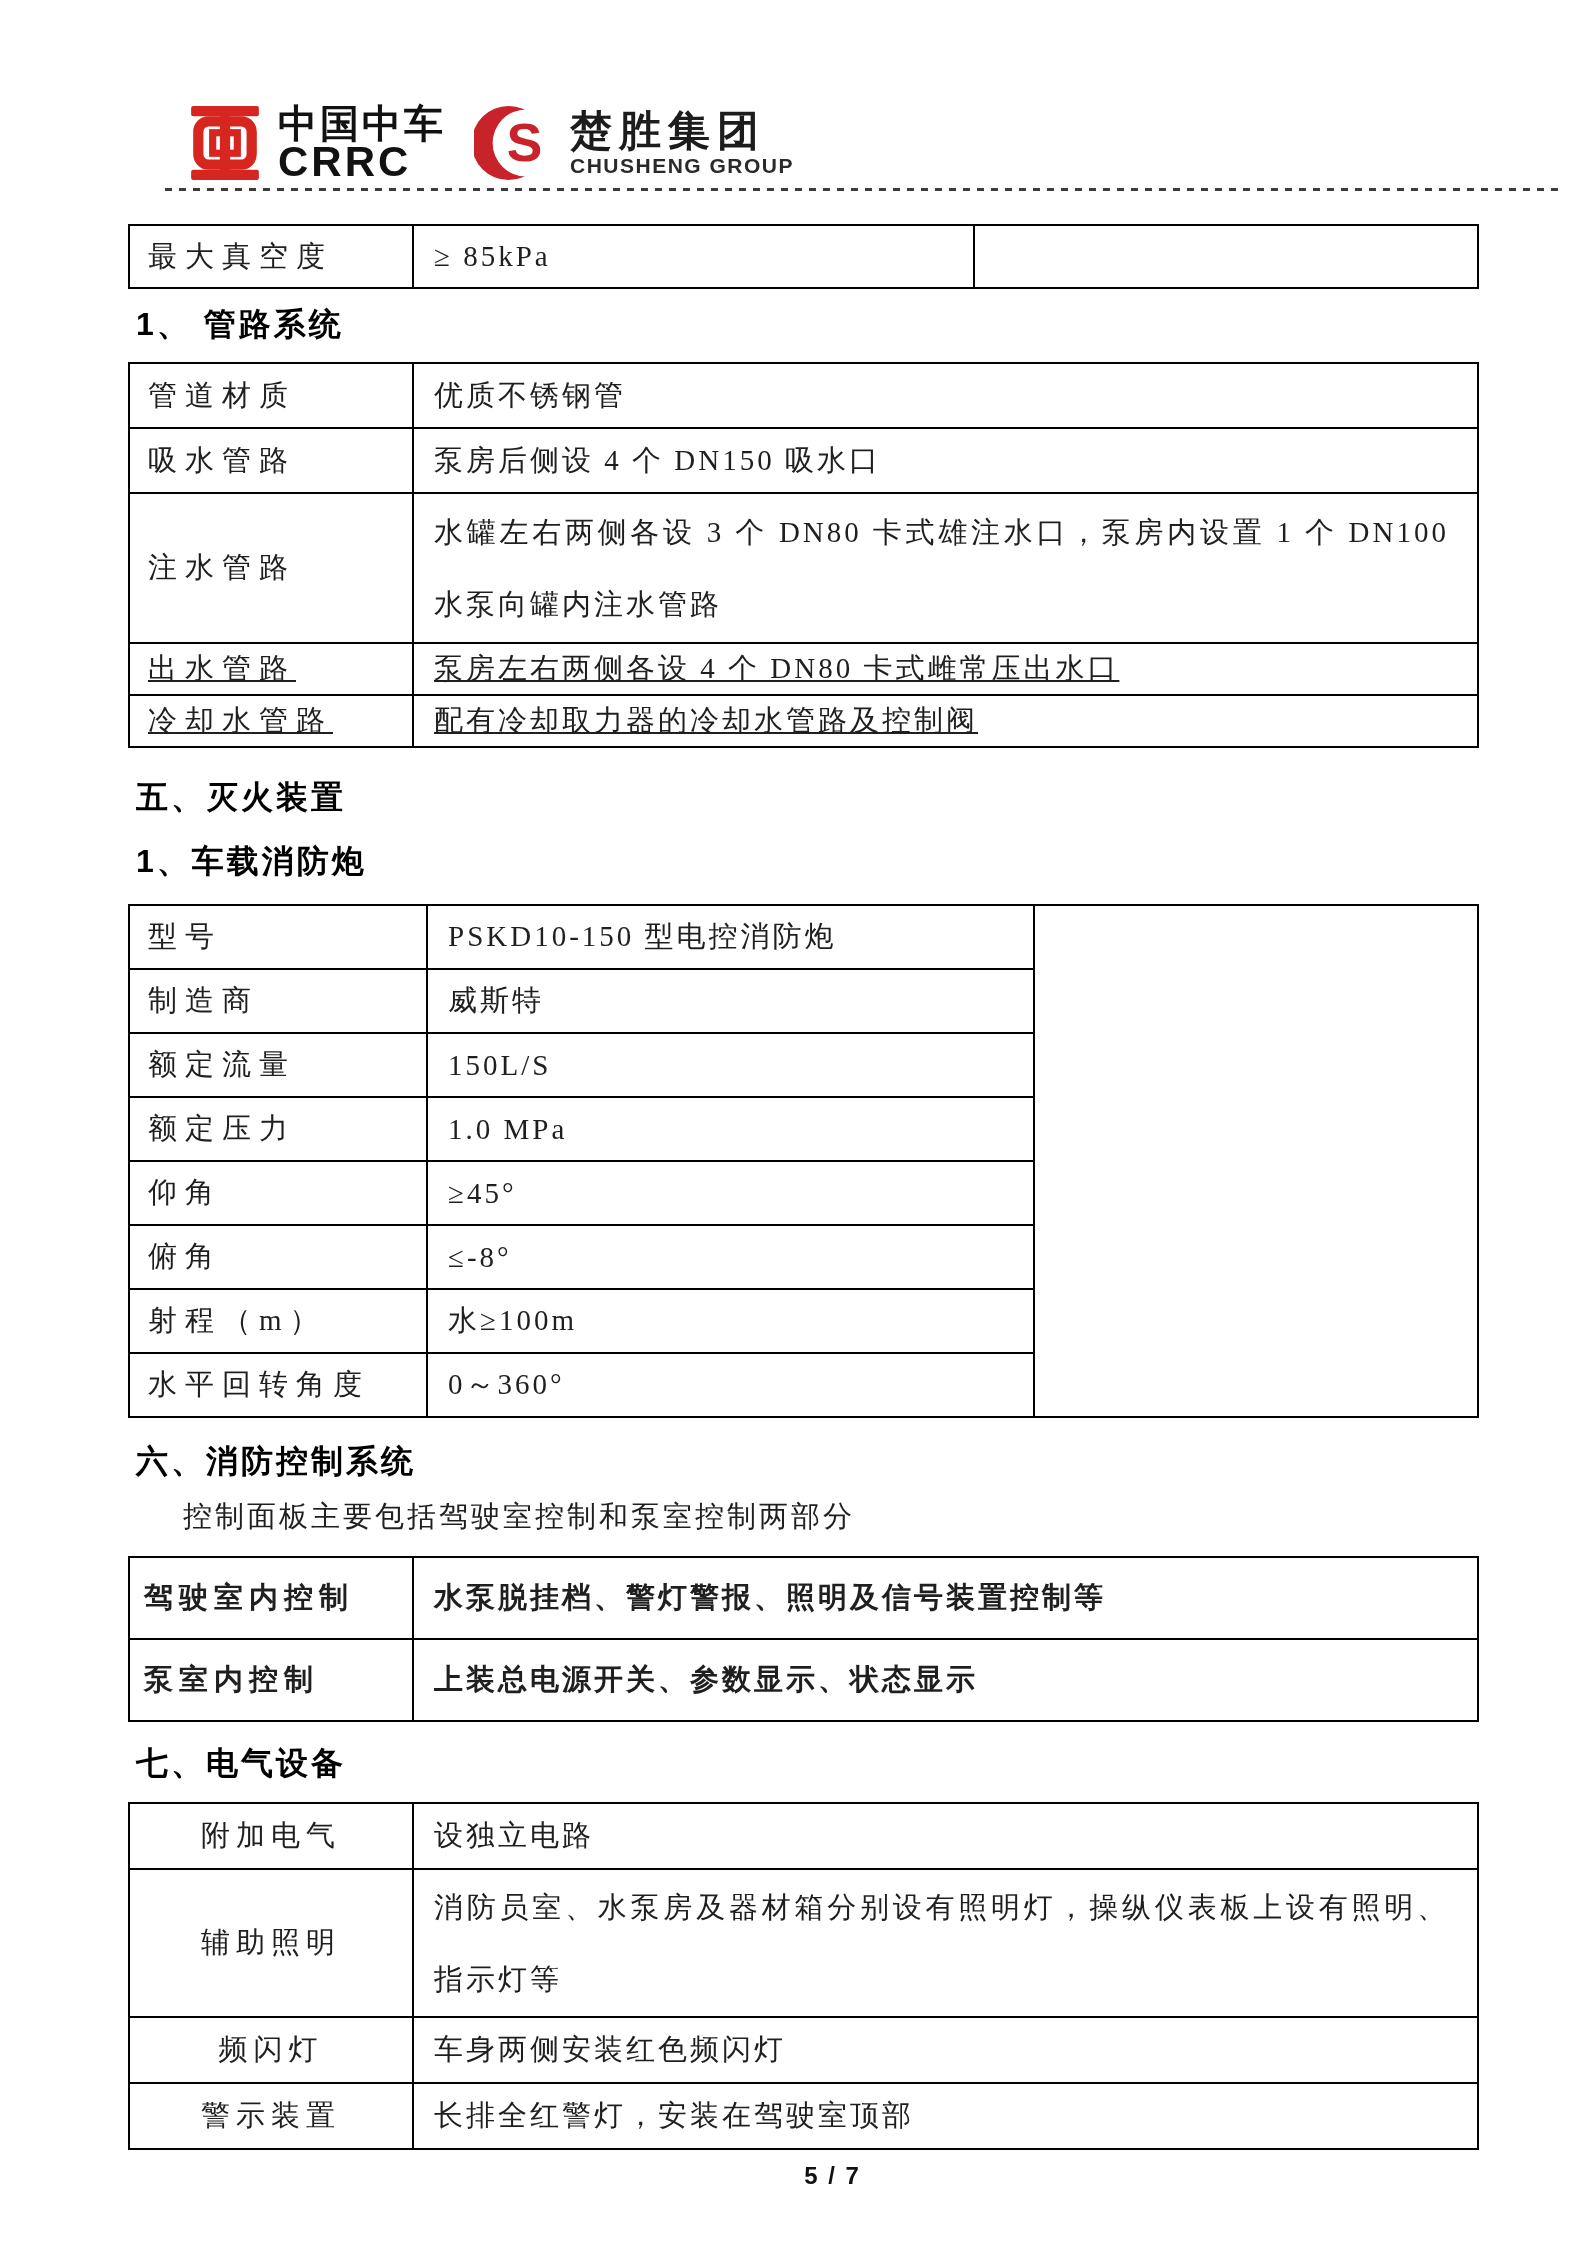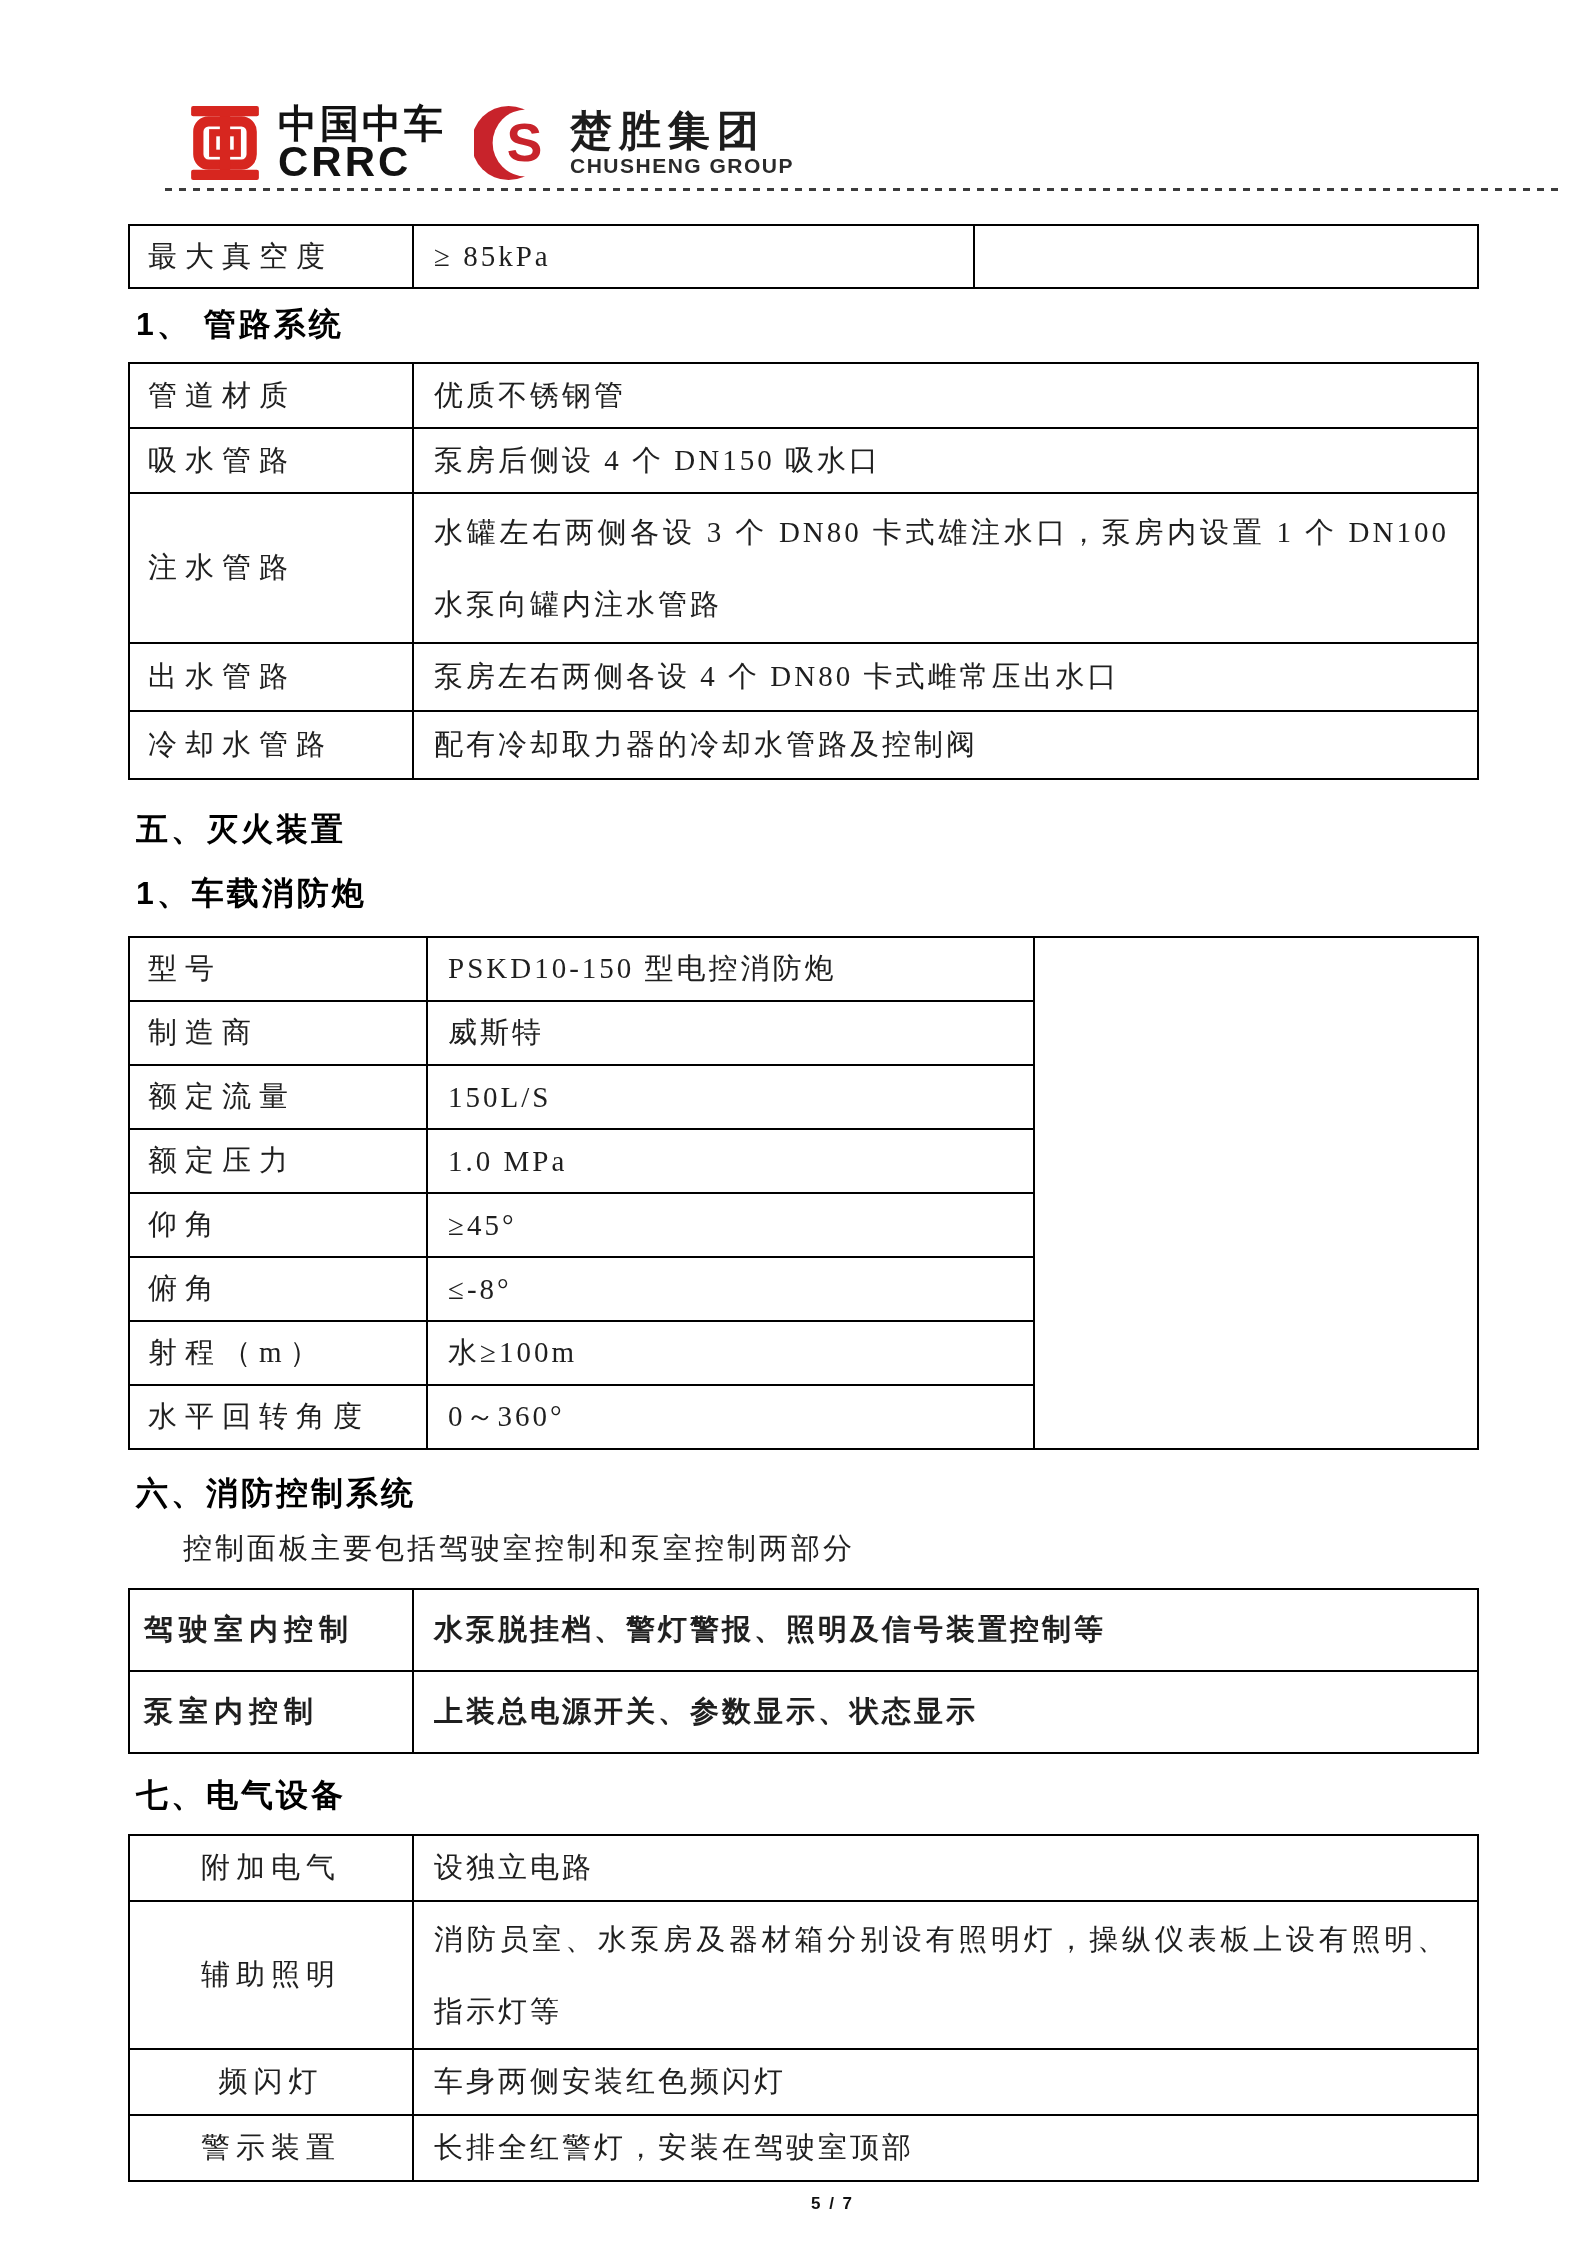--- a/index.html
+++ b/index.html
@@ -34,39 +34,39 @@
     font-size:29px;color:#1f1f1f;
     vertical-align:middle;
     overflow:hidden;
     box-sizing:border-box;
   }
   td.lab{padding-left:18px;letter-spacing:8px;}
   td.lab-tight{padding-left:14px;letter-spacing:6px;}
   td.lab-center{text-align:center;letter-spacing:6px;}
   td.val{padding-left:20px;letter-spacing:3px;}
   td.val.ml{line-height:72px;padding-right:28px;text-align:justify;}
-  tr.r63 td{height:63px;} tr.r65 td{height:65px;} tr.r68 td{height:68px;}
+  tr.r63 td{height:63px;} tr.r65 td{height:65px;} tr.r68 td{height:52px;text-decoration:underline;}
   tr.r150 td{height:150px;} tr.r64 td{height:64px;} tr.r70 td{height:82px;font-weight:bold;}
   tr.r66 td{height:66px;} tr.r140 td{height:140px;border-radius:23px;}
   
   .h2{
     font-family:"Liberation Sans","DejaVu Sans",sans-serif;
     font-size:32px;font-weight:700;color:#000;
     letter-spacing:3px;padding-left:8px;line-height:42px;
   }
   .mt33{margin-top:33px;} .mt14{margin-top:14px;} .mt17{margin-top:17px;}
   .mt28{margin-top:28px;} .mt22{margin-top:22px;}
   .para{
     font-size:29px;letter-spacing:3px;line-height:40px;
     padding-left:55px;margin-top:14px;color:#1f1f1f;
   }
   .footer{
     margin-top:12px;width:1349px;text-align:center;
     font-family:"Liberation Sans","DejaVu Sans",sans-serif;
-    font-size:17px;font-weight:700;letter-spacing:2px;color:#111;
+    font-size:24px;font-weight:700;letter-spacing:2px;color:#111;
     transform:translateX(30px);
   }
 </style>
 </head>
 <body>
 
 <div class="page">
 
   <div class="hdr">
     <svg class="logo-emblem" viewBox="0 0 76 72">

